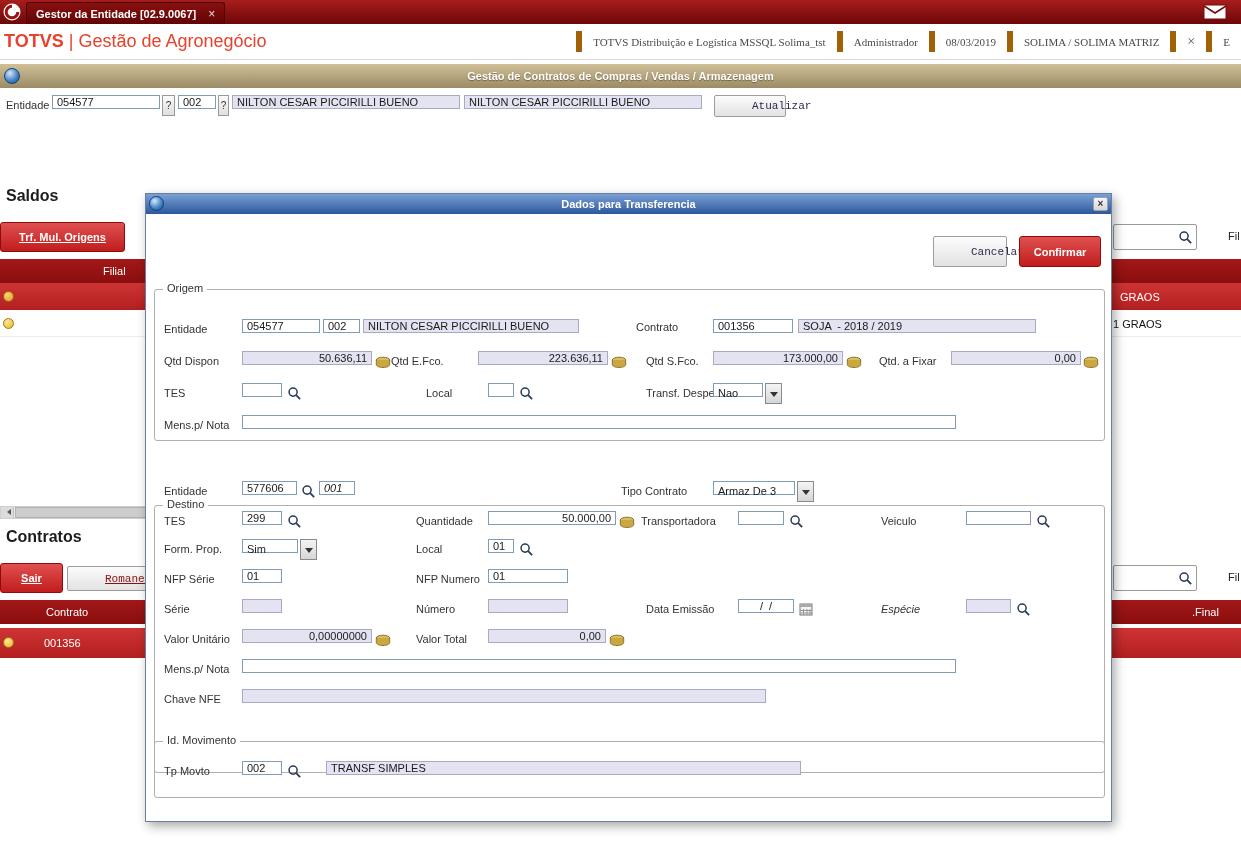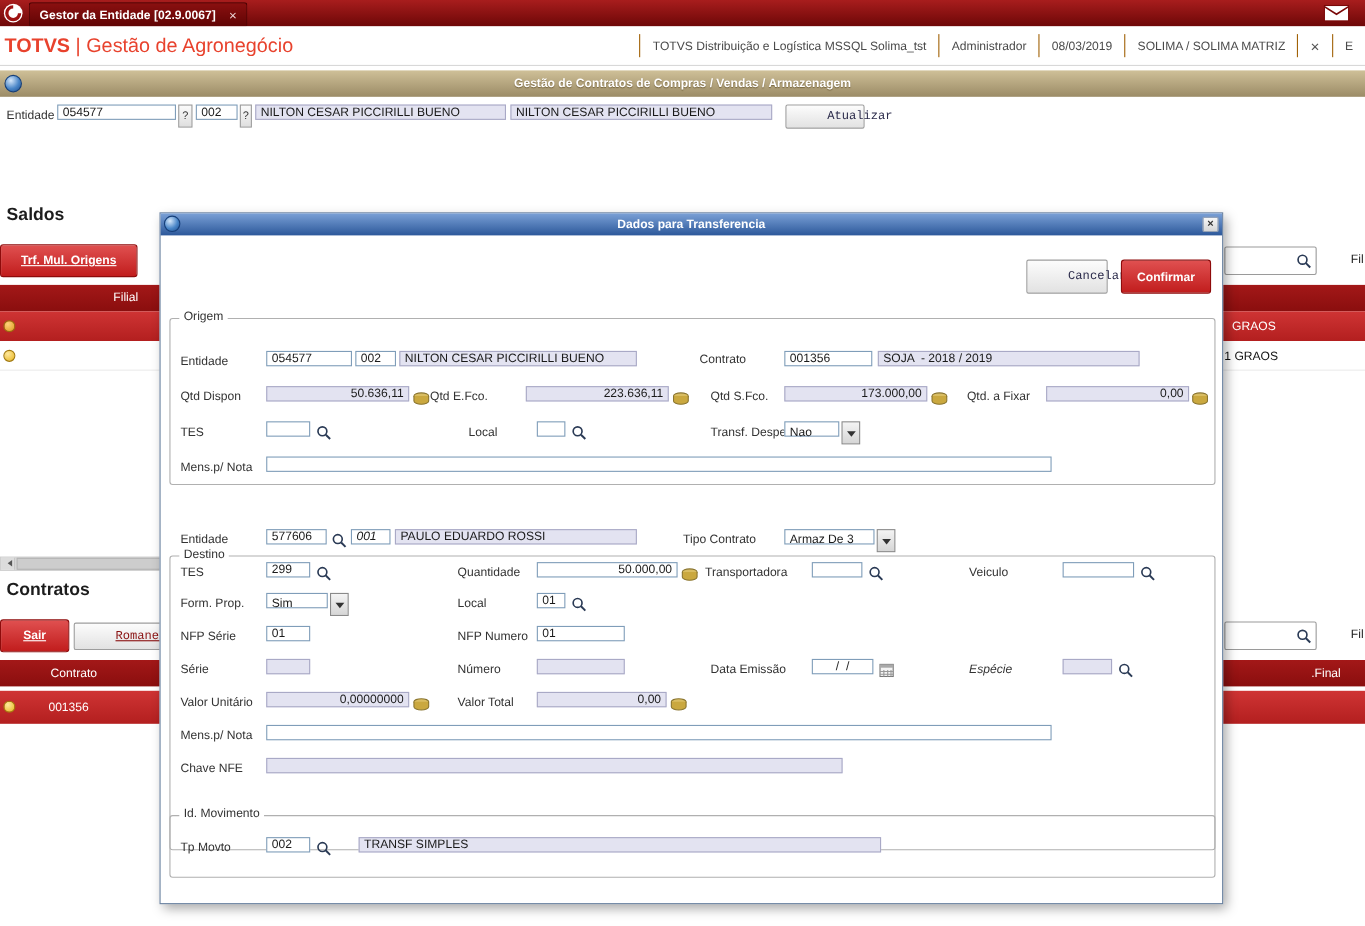--- a/index.html
+++ b/index.html
@@ -17,21 +17,21 @@
     border-radius:3px 3px 0 0; color:#fff; font-size:11px; font-weight:bold;
     display:flex; align-items:center; gap:12px; padding:0 9px; }
   .tab-close { font-weight:normal; color:#f0dcdc; font-size:12px; cursor:pointer; }
   .mail { position:absolute; right:14px; top:4px; }
   
   .header { position:absolute; top:24px; left:0; width:100%; height:36px; background:#fff;
     border-bottom:1px solid #d8d8d8; display:flex; align-items:center; justify-content:space-between; }
   .brand { margin-left:4px; font-size:18px; color:#e8422d; white-space:nowrap; }
   .brand b { font-weight:bold; }
   .header-right { display:flex; align-items:center; font-size:11px; color:#4a4a4a; height:100%; }
-  .header-right > span { padding:0 11px; border-left:1px solid #a16207; display:flex; align-items:center; height:60%; white-space:nowrap; }
+  .header-right > span { padding:0 11px; border-left:6px solid #a16207; display:flex; align-items:center; height:60%; white-space:nowrap;font-family:Liberation Serif, serif; }
   .hdr-x { font-size:14px; color:#555; cursor:pointer; }
   
   .titlebar { position:absolute; top:64px; left:0; width:100%; height:24px;
     background:linear-gradient(#cfc098,#9b8b66); display:flex; align-items:center; justify-content:center;
     color:#fff; font-weight:bold; font-size:11px; text-shadow:0 1px 1px rgba(60,40,0,.5); }
   .ball { width:16px; height:16px; border-radius:50%;
     background:radial-gradient(circle at 35% 30%, #d5e7fa, #4a86c8 55%, #1b4b8c);
     border:1px solid #163f79; }
   .titlebar .ball { position:absolute; left:4px; top:4px; }
   
@@ -272,21 +272,20 @@
     </div>
     <span class="lbl" style="left:18px; top:291px;">Entidade</span>
     <input class="inp" style="left: 96px; top: 287px; width: 55px;" value="577606">
     <span class="icon-btn" style="left:154px; top:289px;">
       <svg width="15" height="15" viewBox="0 0 16 16">
           <circle cx="6.5" cy="6.5" r="4.3" fill="none" stroke="#2a3a55" stroke-width="1.6"></circle>
           <line x1="9.8" y1="9.8" x2="14" y2="14" stroke="#2a3a55" stroke-width="1.9"></line>
         </svg>
     </span>
     <input class="inp" style="left: 173px; top: 287px; width: 36px; font-style: italic;" value="001">
-    <input class="inp ro" style="left: 213px; top: 287px; width: 220px;" value="PAULO EDUARDO ROSSI">
     <span class="lbl" style="left:475px; top:291px;">Tipo Contrato</span>
     <div class="inp" style="left:567px; top:287px; width:82px; line-height:19px;">Armaz De 3</div>
     <span class="dd-arrow" style="left:651px; top:287px;"></span>
 
     <span class="lbl" style="left:18px; top:321px;">TES</span>
     <input class="inp" style="left: 96px; top: 317px; width: 40px;" value="299">
     <span class="icon-btn" style="left:140px; top:319px;">
       <svg width="15" height="15" viewBox="0 0 16 16">
           <circle cx="6.5" cy="6.5" r="4.3" fill="none" stroke="#2a3a55" stroke-width="1.6"></circle>
           <line x1="9.8" y1="9.8" x2="14" y2="14" stroke="#2a3a55" stroke-width="1.9"></line>

